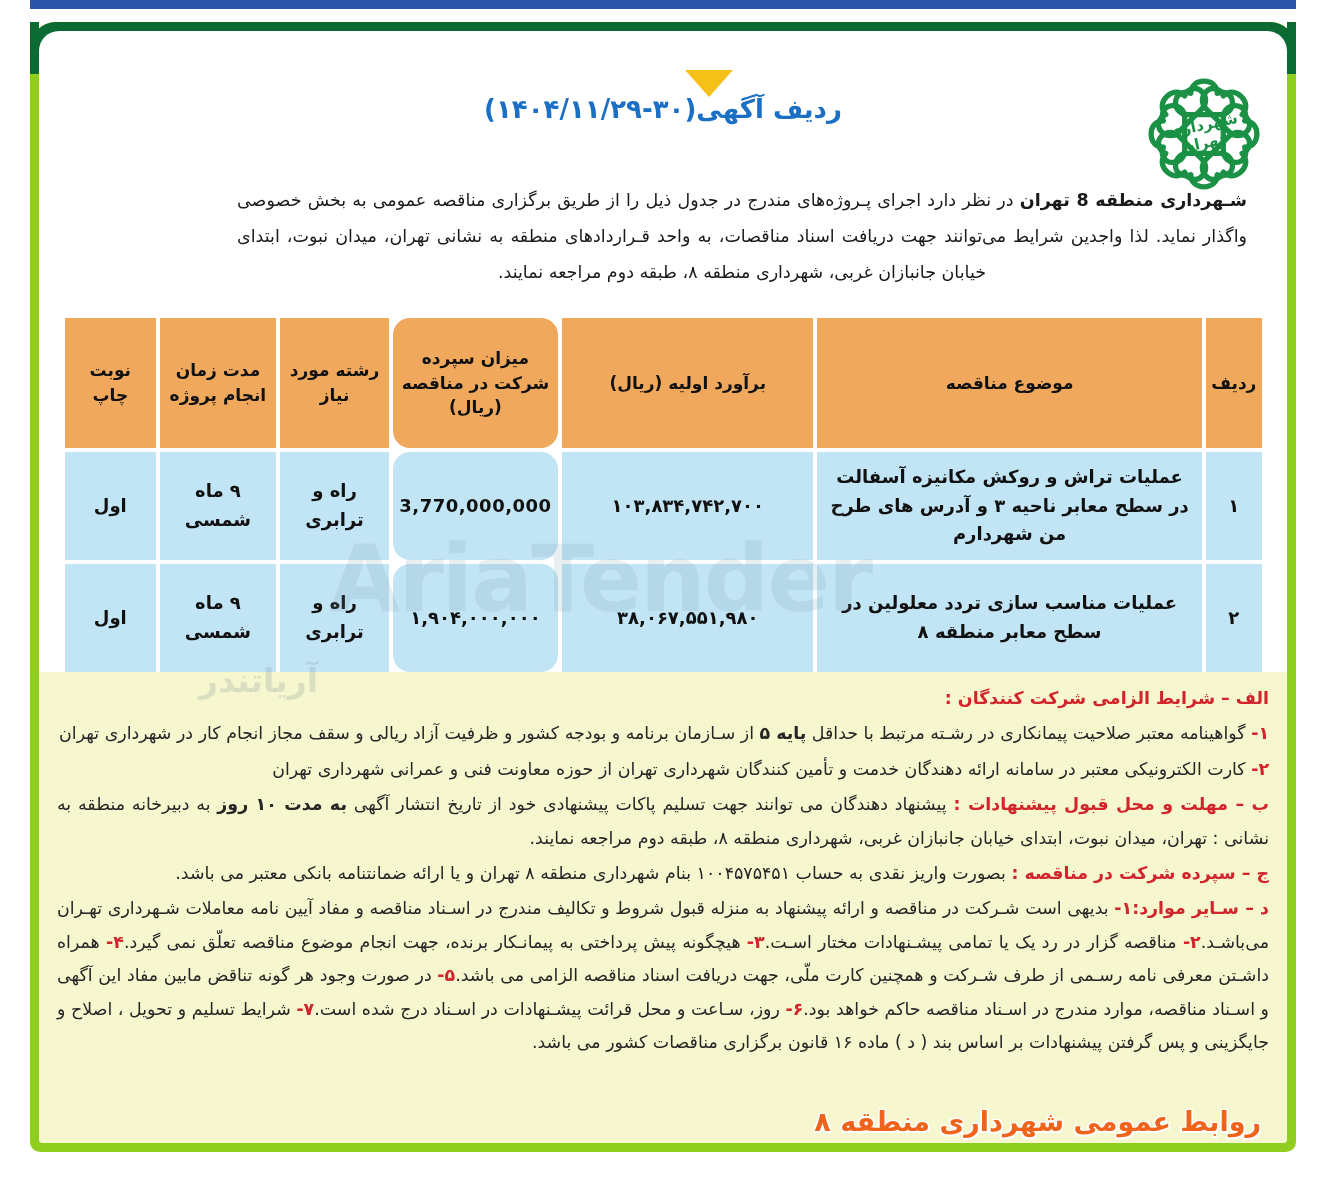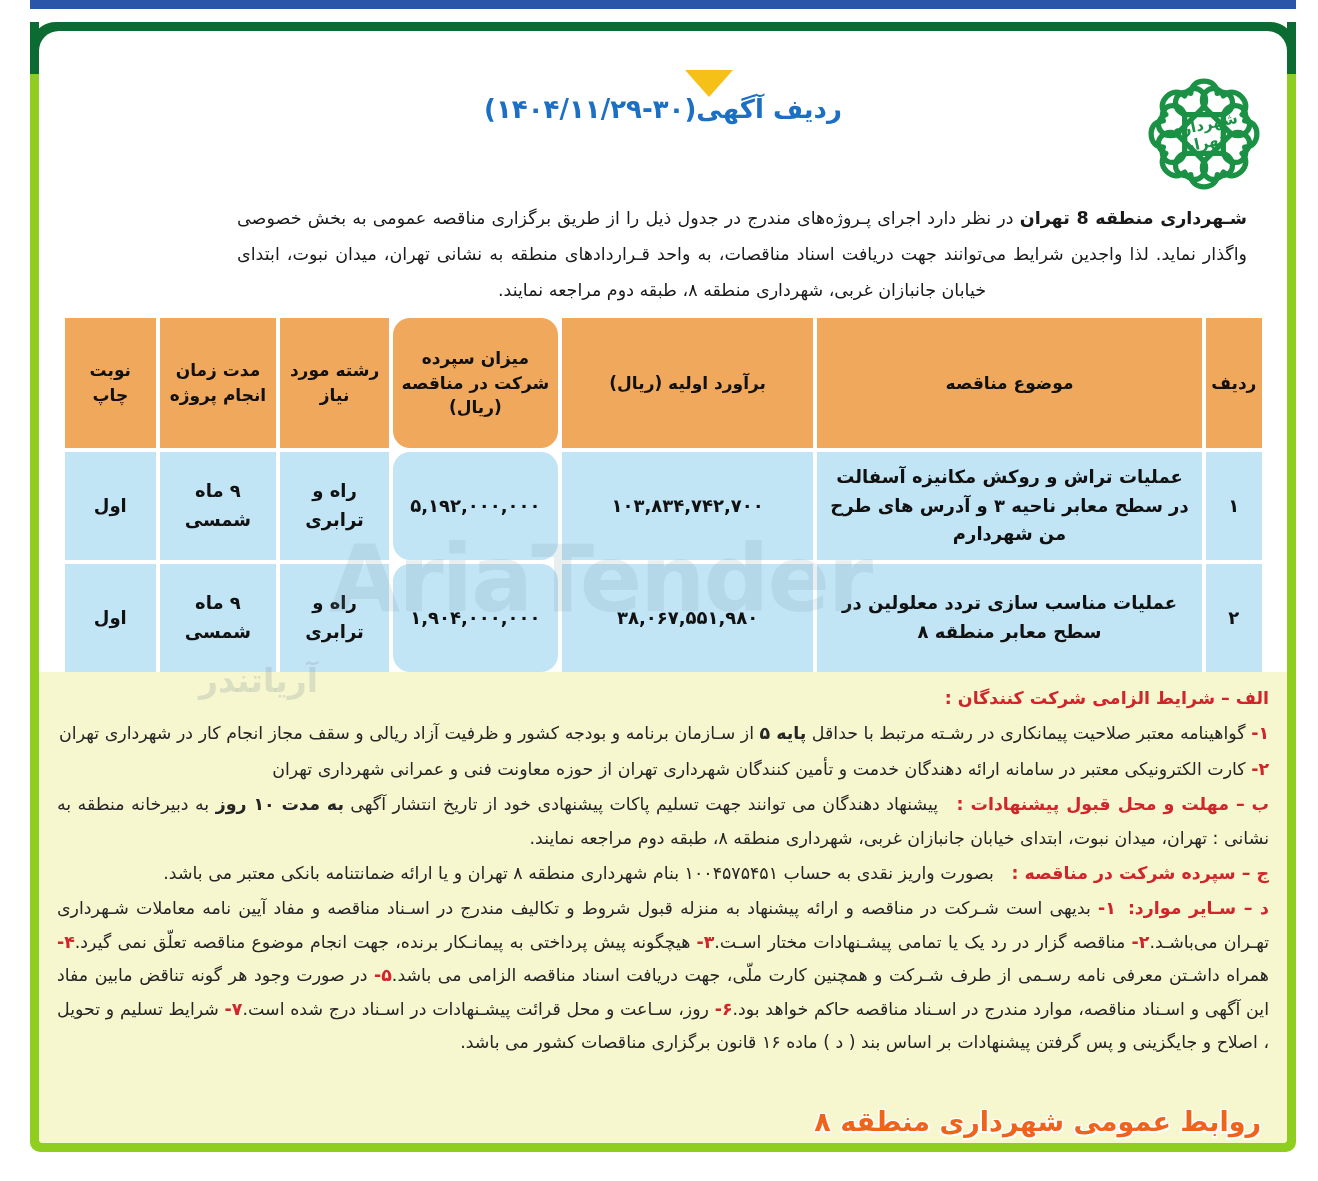--- a/index.html
+++ b/index.html
@@ -127,21 +127,21 @@
     font-size: 26px;
     font-weight: 700;
     color: #1b6fc4;
     direction: ltr;
     unicode-bidi: plaintext;
   }
 
   
   .intro {
     position: absolute;
-    top: 170px;
+    top: 152px;
     right: 40px;
     width: 1010px;
     font-size: 17.5px;
     line-height: 2.05;
     color: #1a1a1a;
     text-align: justify;
     text-align-last: center;
     direction: rtl;
   }
   .intro b { font-weight: 700; }
@@ -215,21 +215,20 @@
     width: 1212px;
     font-size: 17.4px;
     line-height: 1.92;
     color: #262626;
     direction: rtl;
     text-align: justify;
   }
   .cond-head {
     color: #d1242b;
     font-weight: 700;
-    margin-left: 12px;
   }
   .cond-num {
     color: #d1242b;
     font-weight: 700;
   }
   .conditions p {
     margin: 0 0 2px 0;
   }
   .conditions b { font-weight: 700; }
   .sec-a { margin-bottom: 1px; }
@@ -337,21 +336,21 @@
             <th class="c-field">رشته مورد نیاز</th>
             <th class="c-duration">مدت زمان انجام پروژه</th>
             <th class="c-print">نوبت چاپ</th>
           </tr>
         </thead>
         <tbody>
           <tr>
             <td class="c-radif">۱</td>
             <td class="c-subject subject">عملیات تراش و روکش مکانیزه آسفالت در سطح معابر ناحیه ۳ و آدرس های طرح من شهردارم</td>
             <td class="c-amount amount">۱۰۳,۸۳۴,۷۴۲,۷۰۰</td>
-            <td class="c-deposit deposit">۵,۱۹۲,۰۰۰,۰۰۰</td>
+            <td class="c-deposit deposit">3,770,000,000</td>
             <td class="c-field">راه و ترابری</td>
             <td class="c-duration">۹ ماه شمسی</td>
             <td class="c-print">اول</td>
           </tr>
           <tr>
             <td class="c-radif">۲</td>
             <td class="c-subject subject">عملیات مناسب سازی تردد معلولین در سطح معابر منطقه ۸</td>
             <td class="c-amount amount">۳۸,۰۶۷,۵۵۱,۹۸۰</td>
             <td class="c-deposit deposit">۱,۹۰۴,۰۰۰,۰۰۰</td>
             <td class="c-field">راه و ترابری</td>

